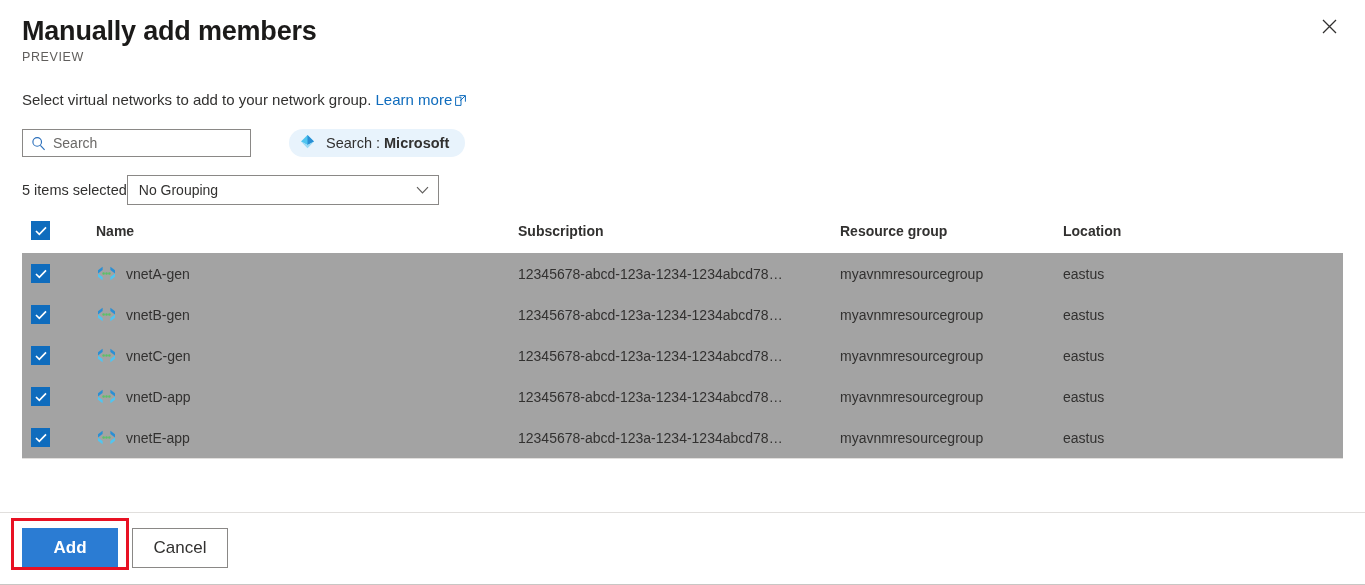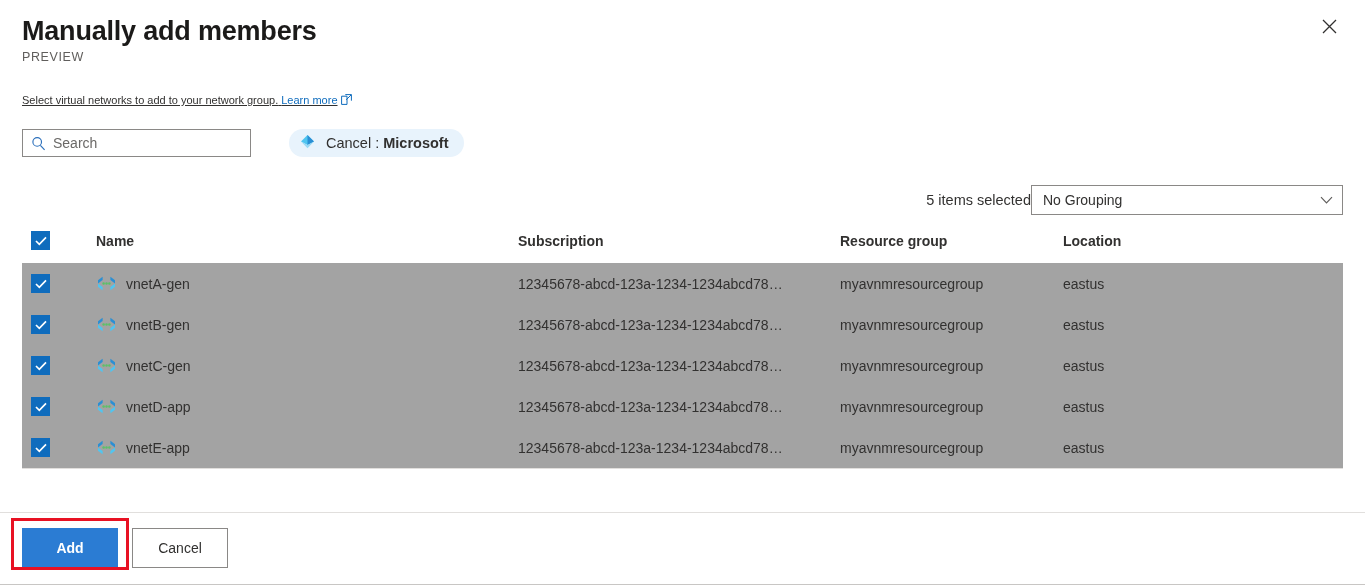--- a/index.html
+++ b/index.html
@@ -47,24 +47,23 @@
     cursor: pointer;
     background: none;
     border: none;
     padding: 0;
   }
   .close-btn svg { display: block; }
 
   
   .panel-desc {
     margin: 26px 22px 0 22px;
-    font-size: 11px;
+    font-size: 15px;
     color: #323130;
     line-height: 20px;
-    text-decoration: underline;
   }
   .learn-link {
     color: #0f6cbd;
     text-decoration: none;
     cursor: pointer;
   }
   .learn-link .ext-icon {
     display: inline-block;
     vertical-align: -1px;
     margin-left: 3px;
@@ -115,24 +114,24 @@
     gap: 9px;
     font-size: 14.5px;
     color: #323130;
     cursor: pointer;
     box-sizing: border-box;
   }
   .tenant-pill b { font-weight: 700; margin-top: 20px; }
 
   
   .subbar {
-    margin: 28px 22px 0 22px;
-    display: flex;
-    align-items: center;
-    justify-content: flex-end;
+    margin: 18px 22px 0 22px;
+    display: flex;
+    align-items: center;
+    justify-content: flex-start;
   }
   .items-selected {
     font-size: 14.5px;
     color: #323130;
   }
   .grouping-select {
     width: 312px;
     height: 30px;
     border: 1px solid #8a8886;
     background: #fff;
@@ -219,21 +218,21 @@
     top: 528px;
     display: flex;
     align-items: center;
     gap: 14px;
     padding-left: 22px;
   }
   .btn {
     height: 40px;
     min-width: 96px;
     font-family: "Liberation Sans", sans-serif;
-    font-size: 14px;
+    font-size: 17px;
     cursor: pointer;
     box-sizing: border-box;
     padding: 0 5px;
   }
   .btn-primary {
     background: #2b7cd3;
     color: #ffffff;
     border: 1px solid #2b7cd3;
     font-weight: 700;
   }
@@ -299,21 +298,21 @@
 
   <div class="tenant-pill">
     <span>
       <svg width="19" height="19" viewBox="0 0 19 19" aria-hidden="true">
         <path d="M9.5 3 L16 9.5 L9.5 13 L3 9.5 Z" fill="#50c5f0"></path>
         <path d="M9.5 3 L16 9.5 L9.5 13 Z" fill="#2a8fd4"></path>
         <path d="M3 9.5 L9.5 13 L16 9.5 L9.5 16.2 Z" fill="#9ad9f5"></path>
       </svg>
     </span>
     <span>
-      <span>Cancel :</span>
+      <span>Search :</span>
       <b>Microsoft</b>
     </span>
   </div>
 </div>
 
 <div class="subbar">
   <div class="items-selected">5 items selected</div>
   <div class="grouping-select">
     <span>No Grouping</span>
     <span>

